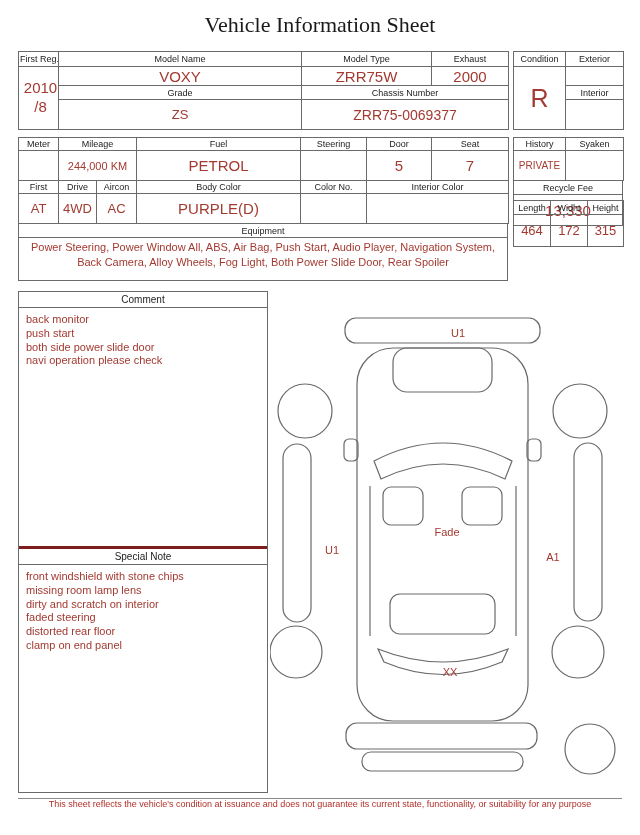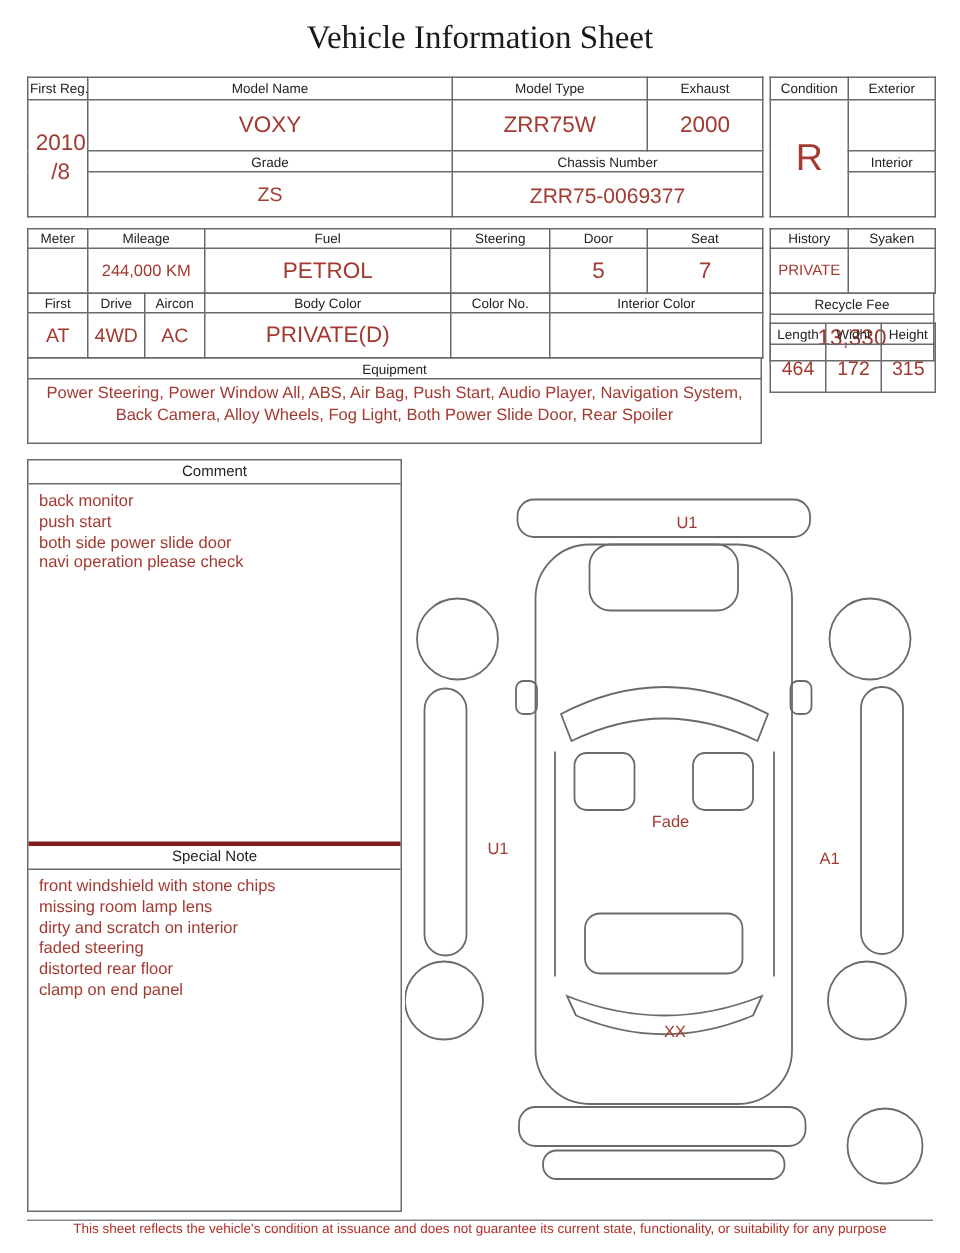--- a/index.html
+++ b/index.html
@@ -6,21 +6,21 @@
   body{width:640px;height:835px;background:#ffffff;font-family:"Liberation Sans",sans-serif;color:#1a1a1a;}
   .page{width:640px;height:835px;padding:10px 18px 0;box-sizing:border-box;}
   .title{font-family:"Liberation Serif",serif;font-size:22px;font-weight:500;text-align:center;margin:2px 0 13px;}
 
   table.t{border-collapse:collapse;table-layout:fixed;}
   .t td{border:1px solid #6a6a6a;overflow:hidden;vertical-align:middle;padding:0;}
   .w490{width:490px;} .w110{width:110px;}
   .mtneg{margin-top:-1px;} .mt8{margin-top:8px;}
   tr.hdr td{font-size:9px;text-align:center;color:#222222;padding:1px;white-space:nowrap;}
   tr.val td{color:#a33a31;text-align:center;}
-  tr.rh16{height:15px;} tr.rh27{height:34px;} tr.rh15{height:14px;} tr.rh30{height:30px;}
+  tr.rh16{height:15px;} tr.rh27{height:19px;} tr.rh15{height:14px;} tr.rh30{height:30px;}
   tr.rh13{height:13px;} tr.rh14{height:14px;} tr.rh31{height:31px;} tr.rh32{height:32px;} tr.rh43{height:43px;}
   .v15{font-size:15px;} .v14{font-size:14px;} .v13{font-size:13px;} .v11{font-size:11px;} .v10{font-size:10px;}
   td.firstreg{font-size:15px;text-align:left;padding-left:4px;white-space:pre-line;line-height:1.25;}
   td.cond{font-size:25px;}
   td.equip{font-size:11px;text-align:left;vertical-align:top;padding:2px 4px;line-height:1.35;}
 
   .band{display:flex;gap:4px;}
   .band2{margin-top:7px;}
   .rstack{display:flex;flex-direction:column;}
 
@@ -146,21 +146,21 @@
           <td>Drive</td>
           <td>Aircon</td>
           <td>Body Color</td>
           <td>Color No.</td>
           <td>Interior Color</td>
         </tr>
         <tr class="val rh30">
           <td class="v13">AT</td>
           <td class="v13">4WD</td>
           <td class="v13">AC</td>
-          <td class="v15">PRIVATE(D)</td>
+          <td class="v15">PURPLE(D)</td>
           <td></td>
           <td></td>
         </tr>
       </tbody>
         </table>
 
       <table class="t w490 mtneg">
         <tbody>
             <tr class="hdr rh14">
           <td>Equipment</td>

